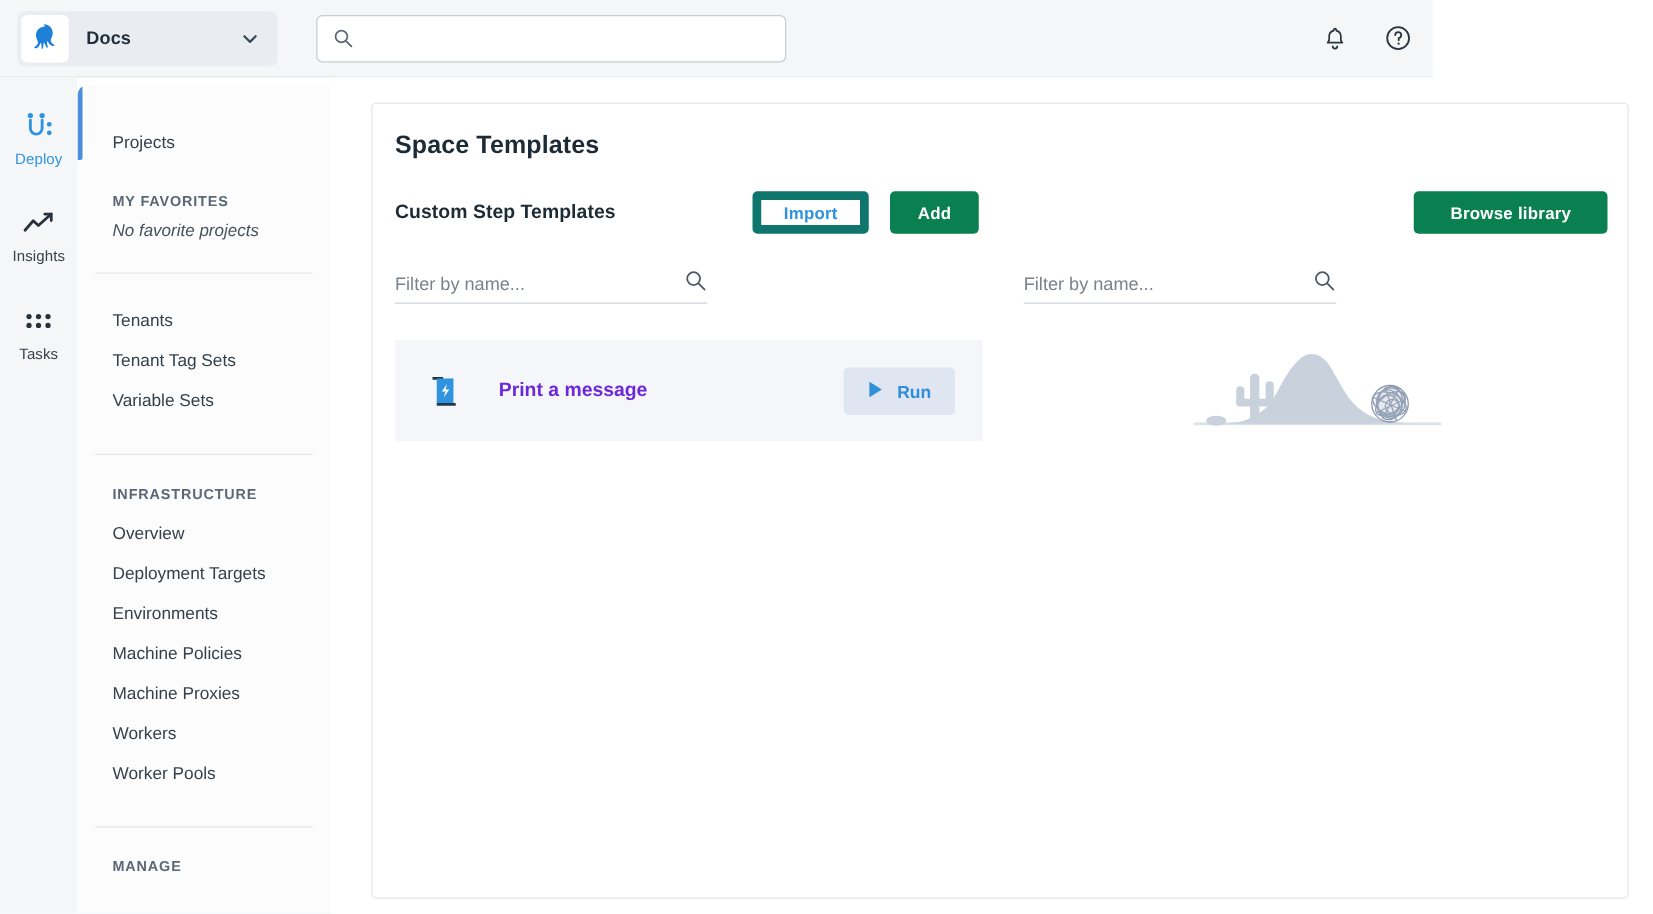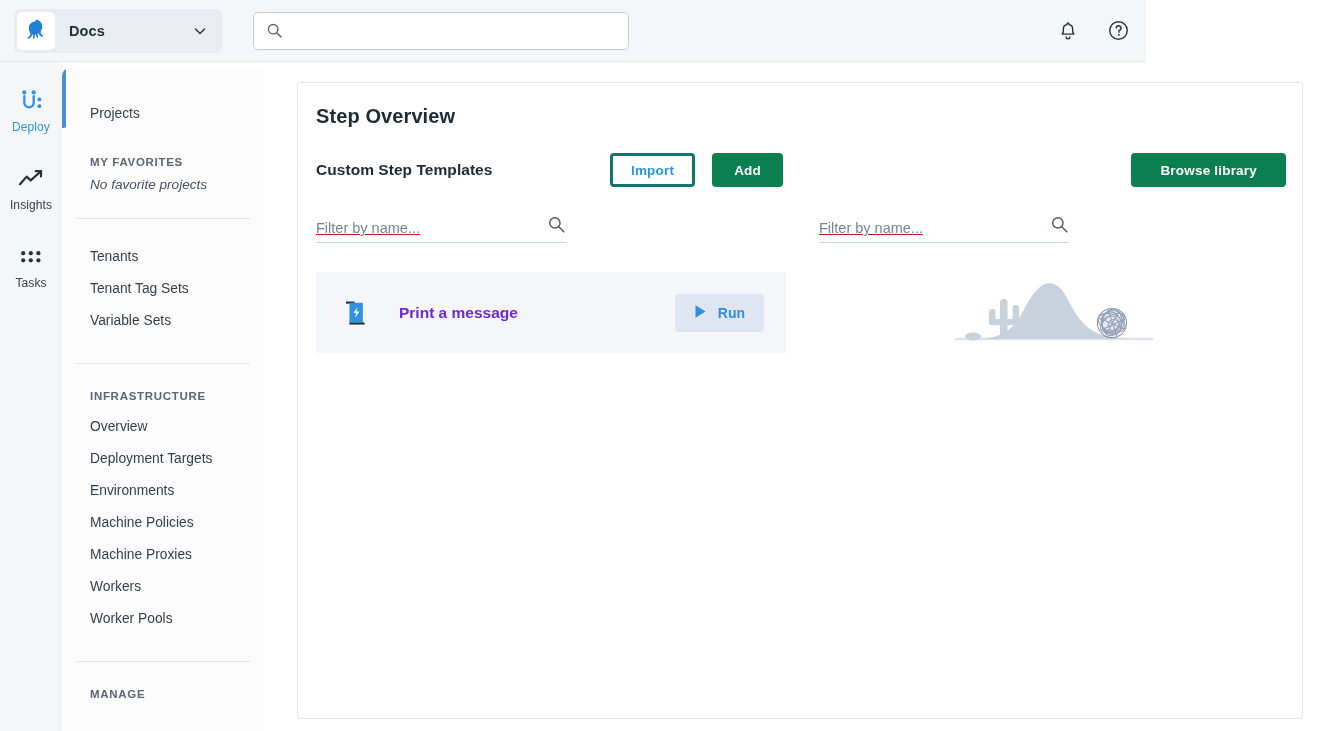--- a/index.html
+++ b/index.html
@@ -175,42 +175,42 @@
     font-size: 13.5px; font-weight: 700;
     border-radius: 4px;
     cursor: pointer;
     letter-spacing: .2px;
     display: inline-flex; align-items: center; justify-content: center;
     height: 34px;
   }
   .btn-outline {
     background: #ffffff;
     color: #2f93e0;
-    border: 3px solid #0f766e;
+    border: 7px solid #0f766e;
     padding: 0 18px;
   }
   .btn-green {
     background: #0a8050;
     color: #ffffff;
     border: none;
     padding: 0 22px;
   }
   .btn-green.wide { padding: 0 29px; text-align: right; }
 
   .filter-row {
     margin-top: 27px;
     width: 250px;
     display: flex; align-items: flex-end;
     border-bottom: 1px solid #cfd4da;
     padding-bottom: 6px;
   }
   .filter-input {
     flex: 1; border: none; outline: none; background: transparent;
     font-family: "Liberation Sans", sans-serif;
-    font-size: 14.5px; color: #b91c1c; text-decoration: underline;
+    font-size: 14.5px; color: #8b5cf6;
   }
   .filter-input::placeholder { color: #7a838d; }
   .filter-icon { flex: none; display:flex; padding-bottom: 2px; }
 
   
   .tpl-card {
     margin-top: 29px;
     width: 470px; height: 81px;
     background: #f4f6f9;
     display: flex; align-items: center;
@@ -362,21 +362,21 @@
 
   <div class="nav-sep"></div>
 
   <div class="nav-head">MANAGE</div>
 </div>
 
 <div class="content-bg"></div>
 
 <div class="card">
 
-  <div class="page-title">Step Overview</div>
+  <div class="page-title">Space Templates</div>
 
   <div class="cols">
 
     <div class="col">
       <div class="col-head">
         <span class="col-title">Custom Step Templates</span>
         <span class="col-actions">
           <button class="btn btn-outline">Import</button>
           <button class="btn btn-green">Add</button>
         </span>

